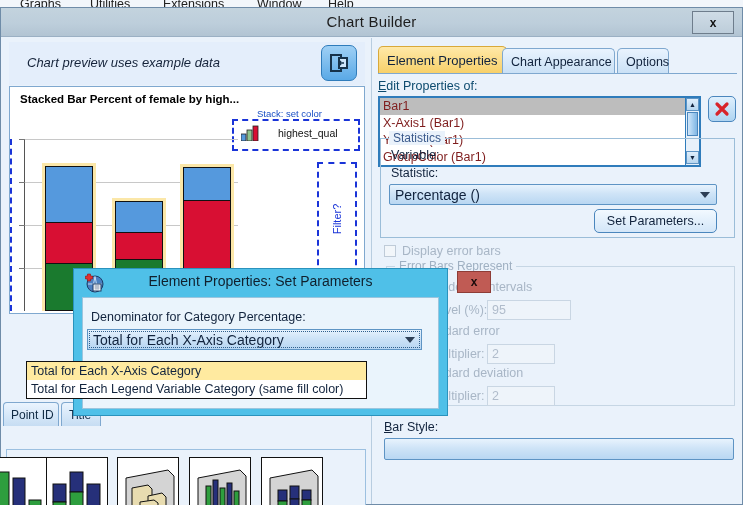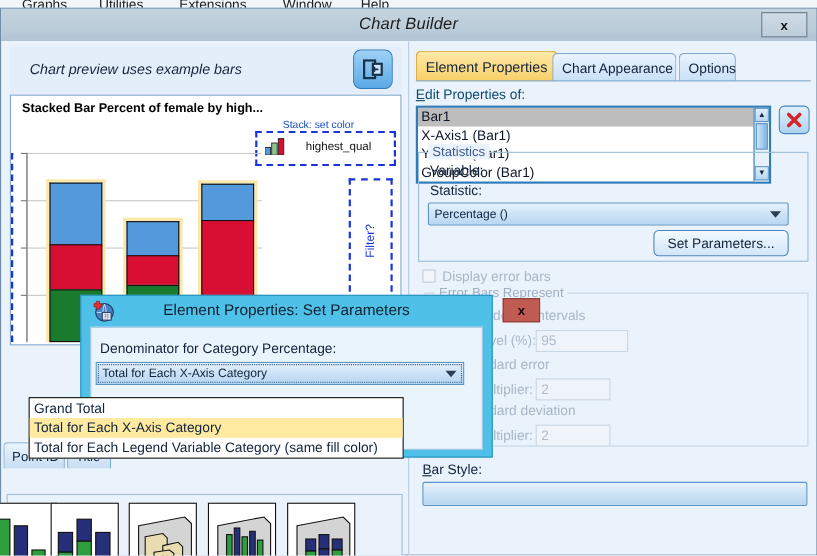--- a/index.html
+++ b/index.html
@@ -32,21 +32,20 @@
   }
   .cb-title {
     position: absolute; left: 0; top: 0; width: 741px; height: 29px;
     background: linear-gradient(180deg,#c3d3de 0%, #bdcedb 55%, #b2c4d3 100%);
     border-bottom: 1px solid #9bb0c4;
   }
   .cb-title-text {
     position: absolute; left: 0; top: 5px; width: 741px;
     text-align: center; font-size: 15px; color: #1d1d1d;
     letter-spacing: .2px;
-    font-style: italic;
   }
   .cb-close {
     position: absolute; right: 8px; top: 3px; width: 42px; height: 23px;
     background: linear-gradient(180deg,#cfdce6,#bdcdda);
     border: 1px solid #6e7d8c;
     font-size: 12px; font-weight: bold; color: #111;
     display: flex; align-items: center; justify-content: center;
     cursor: pointer;
   }
 
@@ -159,21 +158,21 @@
     position: absolute; left: 6px; top: 41px; font-size: 12.5px; color: #0c4a6e;
   }
   .edit-label u { text-decoration: underline; }
 
   .prop-list {
     position: absolute; left: 6px; top: 58px; width: 323px; height: 71px;
     background: #fff; border: 2px solid #2f7cbb; overflow: hidden;
   }
   .prop-item {
     height: 17px; line-height: 17px; padding-left: 3px;
-    font-size: 12.5px; color: #0f172a; white-space: nowrap; cursor: pointer;
+    font-size: 12.5px; color: #7f1d1d; white-space: nowrap; cursor: pointer;
   }
   .prop-item.sel { background: #bdbdbd; }
   .vscroll {
     position: absolute; right: 0; top: 0; width: 14px; height: 67px;
     background: #e8f1fa; border-left: 1px solid #2f7cbb;
   }
   .vs-btn {
     position: absolute; left: 0; width: 13px; height: 13px;
     background: linear-gradient(180deg,#dfeefb,#b7d6ef);
     border: 1px solid #5e94c4;
@@ -200,21 +199,21 @@
   }
   .fld-label { position: absolute; font-size: 12.5px; color: #11233d; }
   .fld-label.dim { color: #a8b6c6; }
 
   .combo {
     position: absolute; height: 21px;
     background: linear-gradient(180deg,#e8f3fd 0%, #cfe4f7 45%, #b9d7f2 100%);
     border: 1px solid #5e94c4; border-radius: 2px;
     display: flex; align-items: center; cursor: pointer;
   }
-  .combo-text { padding-left: 5px; font-size: 11px; color: #11233d; white-space: nowrap; }
+  .combo-text { padding-left: 5px; font-size: 14px; color: #11233d; white-space: nowrap; }
   .combo-arrow {
     position: absolute; right: 6px; top: 50%; transform: translateY(-50%);
     width: 0; height: 0; border-left: 5px solid transparent;
     border-right: 5px solid transparent; border-top: 6px solid #2c3e55;
   }
   .btn {
     position: absolute; height: 24px;
     background: linear-gradient(180deg,#f2f9ff,#d3e6f8);
     border: 1px solid #4a86bd; border-radius: 5px;
     display: flex; align-items: center; justify-content: center;
@@ -294,21 +293,21 @@
   <div class="cb-window">
 
     <div class="cb-title">
       <div class="cb-title-text">Chart Builder</div>
       <div class="cb-close">x</div>
     </div>
 
     <div class="left-pane">
 
       <div class="preview-hdr">
-        <div class="preview-hdr-text">Chart preview uses example bars</div>
+        <div class="preview-hdr-text">Chart preview uses example data</div>
         <div class="collapse-btn">
           <svg width="22" height="22" viewBox="0 0 22 22">
             <rect x="3" y="3" width="10" height="16" fill="none" stroke="#16324a" stroke-width="2"></rect>
             <rect x="11" y="6" width="8" height="10" fill="#cfe6fa" stroke="#16324a" stroke-width="2"></rect>
             <path d="M16 11 L11 11 M13 9 L11 11 L13 13" stroke="#16324a" stroke-width="1.6" fill="none"></path>
           </svg>
         </div>
       </div>
 
       <div class="chart-canvas">
@@ -513,19 +512,18 @@
       <div class="modal-body">
         <div class="modal-field-label">Denominator for Category Percentage:</div>
         <div class="modal-combo">
           <span class="combo-text">Total for Each X-Axis Category</span>
           <span class="combo-arrow"></span>
         </div>
       </div>
     </div>
 
     <div class="dropdown-list">
-      <div class="dd-item">Grand Total</div>
       <div class="dd-item sel">Total for Each X-Axis Category</div>
       <div class="dd-item">Total for Each Legend Variable Category (same fill color)</div>
     </div>
 
   </div>
 </div>
 
 </body></html>

